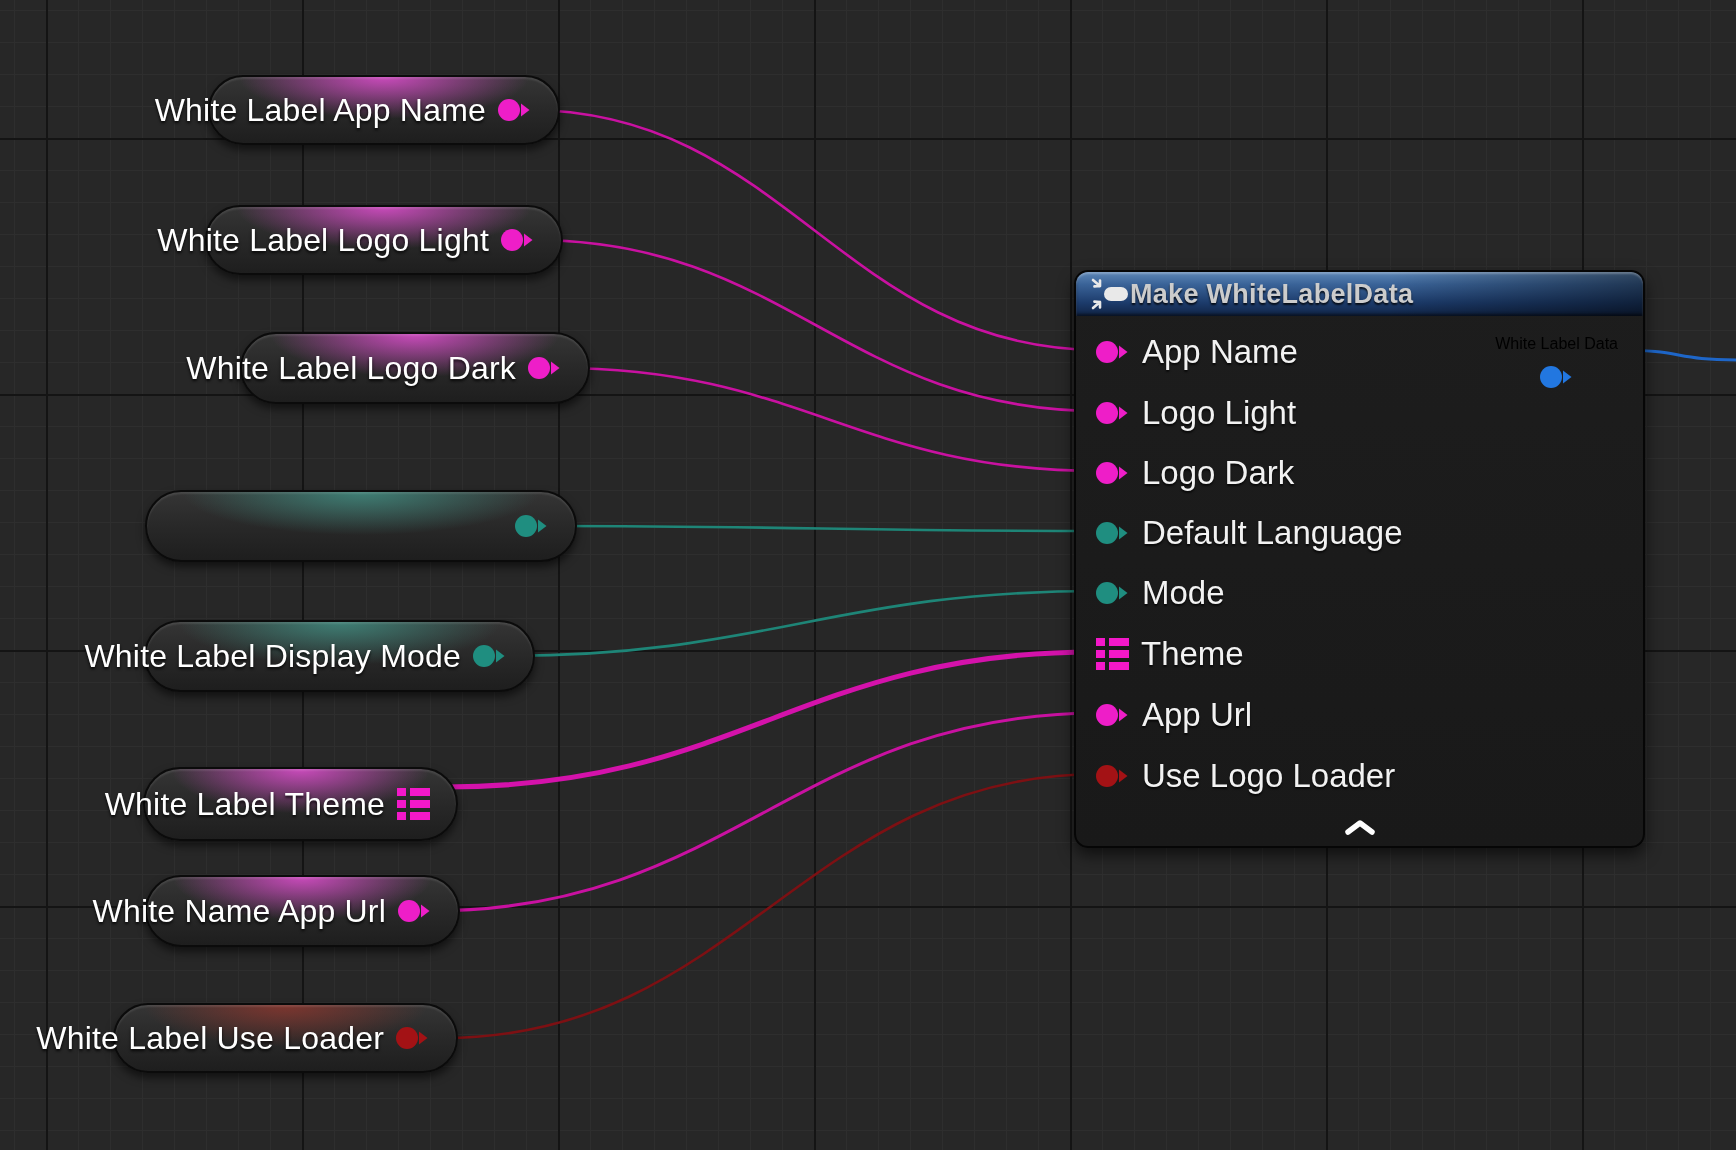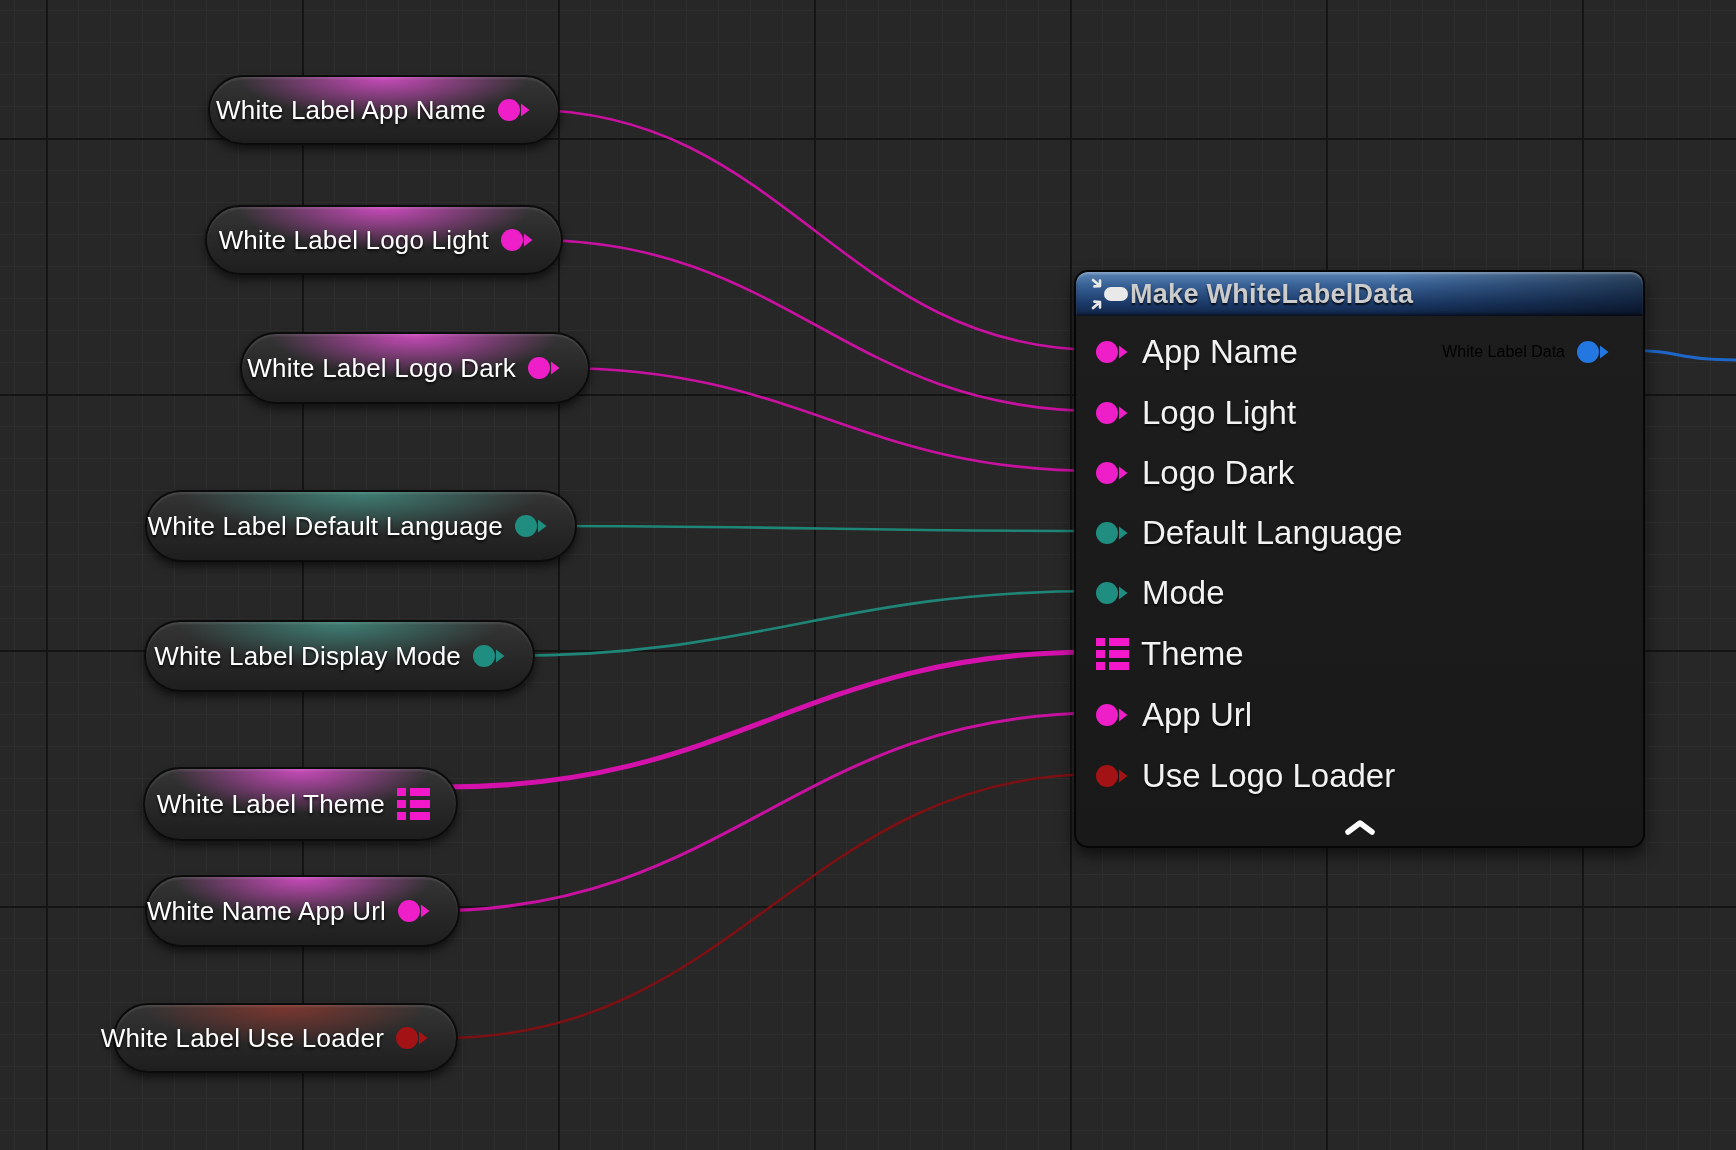--- a/index.html
+++ b/index.html
@@ -20,21 +20,21 @@
 
   
   .var-node{
     position:absolute;display:flex;align-items:center;justify-content:flex-end;
     gap:12px;padding-right:26px;box-sizing:border-box;
     border:2px solid #0b0b0b;border-radius:38px;
     box-shadow:0 5px 9px rgba(0,0,0,0.55), inset 0 2px 2px rgba(255,255,255,0.10);
     cursor:grab;
   }
   .var-label{
-    color:#ffffff;font-size:26px;letter-spacing:0.2px;
+    color:#ffffff;font-size:32px;letter-spacing:0.2px;
     text-shadow:0 2px 3px rgba(0,0,0,0.85);white-space:nowrap;
   }
   .pin-svg{flex:0 0 auto;display:block;}
 
   
   .make-node{
     position:absolute;box-sizing:border-box;
     background:linear-gradient(180deg,#1d1d1d 0%,#191919 100%);
     border:2px solid #060606;border-radius:14px;
     box-shadow:0 7px 16px rgba(0,0,0,0.6);
@@ -56,21 +56,21 @@
   .make-row{
     position:absolute;left:0;height:34px;display:flex;align-items:center;
     gap:12px;padding-left:20px;
   }
   .make-row .row-label{
     color:#f2f2f2;font-size:33px;white-space:nowrap;
     text-shadow:0 2px 2px rgba(0,0,0,0.7);
   }
   .make-out-row{
     position:absolute;right:0;height:34px;display:flex;align-items:center;
-    gap:12px;padding-right:32px;
+    gap:12px;padding-right:25px;flex-direction:column;
   }
   .collapse-btn{
     position:absolute;left:50%;transform:translateX(-50%);bottom:6px;
     background:none;border:none;padding:2px 10px;cursor:pointer;
   }
 </style>
 </head>
 <body>
 
 <div class="canvas">
@@ -102,21 +102,20 @@
         </svg>
       </div>
       <div class="var-node" style="left: 240px; top: 332px; width: 350px; height: 72px; background: radial-gradient(58% 88% at 50% 0%, rgba(214, 76, 199, 0.92) 0%, rgba(40, 40, 40, 0) 72%), linear-gradient(rgb(53, 53, 53) 0%, rgb(40, 40, 40) 52%, rgb(30, 30, 30) 100%);">
         <span class="var-label">White Label Logo Dark</span>
         <svg class="pin-svg" width="34" height="24" viewBox="0 0 34 24">
           <circle cx="11" cy="12" r="11" fill="#ee1ec8"></circle>
           <path d="M23 5.5 L31.5 12 L23 18.5 Z" fill="#ee1ec8"></path>
         </svg>
       </div>
       <div class="var-node" style="left: 145px; top: 490px; width: 432px; height: 72px; background: radial-gradient(58% 88% at 50% 0%, rgba(64, 140, 128, 0.85) 0%, rgba(40, 40, 40, 0) 72%), linear-gradient(rgb(53, 53, 53) 0%, rgb(40, 40, 40) 52%, rgb(30, 30, 30) 100%);">
-        <span class="var-label">White Label Default Language</span>
         <svg class="pin-svg" width="34" height="24" viewBox="0 0 34 24">
           <circle cx="11" cy="12" r="11" fill="#1f8e80"></circle>
           <path d="M23 5.5 L31.5 12 L23 18.5 Z" fill="#1f8e80"></path>
         </svg>
       </div>
       <div class="var-node" style="left: 144px; top: 620px; width: 391px; height: 72px; background: radial-gradient(58% 88% at 50% 0%, rgba(64, 140, 128, 0.85) 0%, rgba(40, 40, 40, 0) 72%), linear-gradient(rgb(53, 53, 53) 0%, rgb(40, 40, 40) 52%, rgb(30, 30, 30) 100%);">
         <span class="var-label">White Label Display Mode</span>
         <svg class="pin-svg" width="34" height="24" viewBox="0 0 34 24">
           <circle cx="11" cy="12" r="11" fill="#1f8e80"></circle>
           <path d="M23 5.5 L31.5 12 L23 18.5 Z" fill="#1f8e80"></path>

